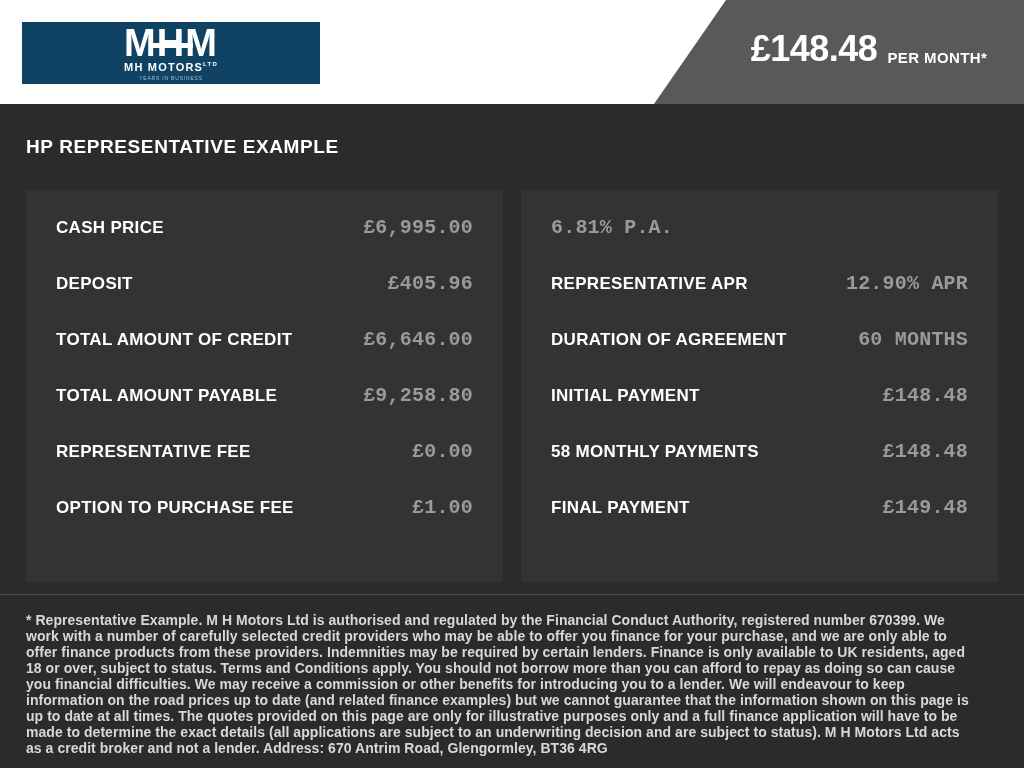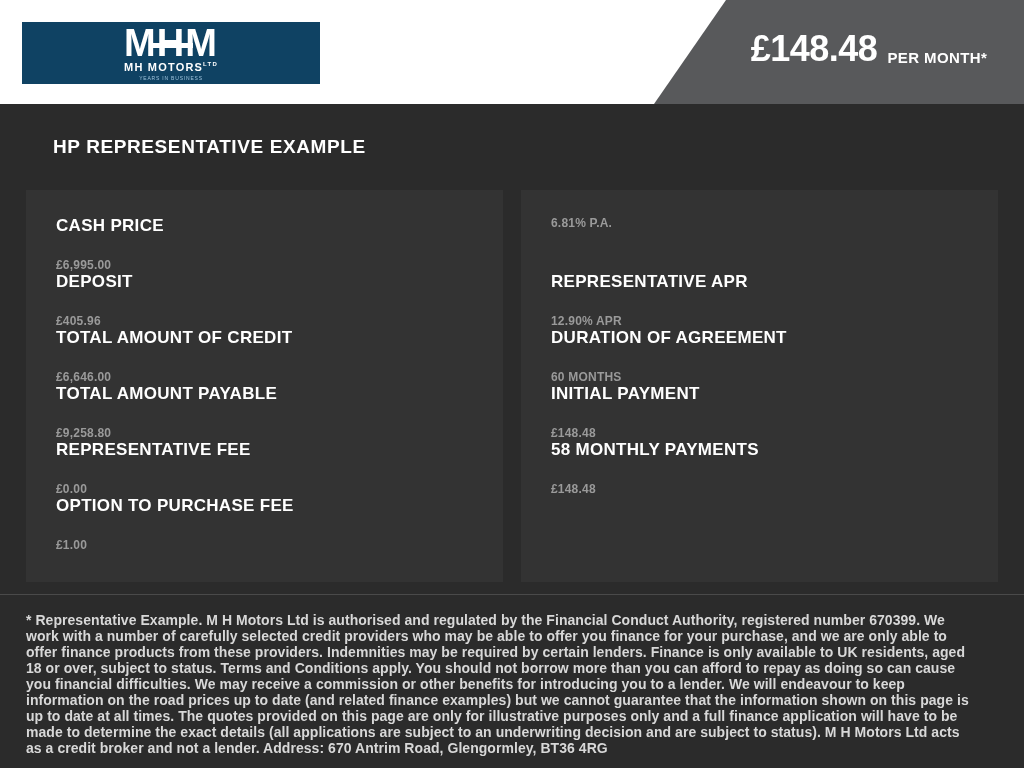--- a/index.html
+++ b/index.html
@@ -106,21 +106,20 @@
 
   
   .title {
     position: absolute;
     left: 26px;
     top: 136px;
     font-size: 19px;
     font-weight: bold;
     color: #ffffff;
     letter-spacing: 0.6px;
-    margin-left: 27px;
   }
 
   
   .panels {
     position: absolute;
     left: 26px;
     top: 190px;
     width: 972px;
     display: flex;
     gap: 18px;
@@ -128,35 +127,35 @@
   .panel {
     width: 477px;
     background: #333333;
     padding: 26px 30px 30px 30px;
   }
   .row {
     display: flex;
     align-items: baseline;
     justify-content: space-between;
     height: 56px;
-    flex-direction: column;
   }
   .row-label {
     font-size: 17px;
     font-weight: bold;
     color: #ffffff;
     letter-spacing: 0.3px;
     white-space: nowrap;
   }
   .row-value {
-    font-size: 12px;
+    font-size: 20px;
     font-weight: bold;
     color: #9a9a9a;
     letter-spacing: 0.2px;
     white-space: nowrap;
+    font-family: Liberation Mono, monospace;
   }
 
   
   .divider {
     position: absolute;
     left: 0;
     top: 594px;
     width: 1024px;
     height: 1px;
     background: #4a4a4a;
@@ -245,20 +244,24 @@
         <span class="row-value">60 MONTHS</span>
       </div>
       <div class="row">
         <span class="row-label">INITIAL PAYMENT</span>
         <span class="row-value">£148.48</span>
       </div>
       <div class="row">
         <span class="row-label">58 MONTHLY PAYMENTS</span>
         <span class="row-value">£148.48</span>
       </div>
+      <div class="row">
+        <span class="row-label">FINAL PAYMENT</span>
+        <span class="row-value">£149.48</span>
+      </div>
     </div>
 
   </div>
 
   <div class="divider"></div>
 
   <div class="footer">* Representative Example. M H Motors Ltd is authorised and regulated by the Financial Conduct Authority, registered number 670399. We work with a number of carefully selected credit providers who may be able to offer you finance for your purchase, and we are only able to offer finance products from these providers. Indemnities may be required by certain lenders. Finance is only available to UK residents, aged 18 or over, subject to status. Terms and Conditions apply. You should not borrow more than you can afford to repay as doing so can cause you financial difficulties. We may receive a commission or other benefits for introducing you to a lender. We will endeavour to keep information on the road prices up to date (and related finance examples) but we cannot guarantee that the information shown on this page is up to date at all times. The quotes provided on this page are only for illustrative purposes only and a full finance application will have to be made to determine the exact details (all applications are subject to an underwriting decision and are subject to status). M H Motors Ltd acts as a credit broker and not a lender. Address: 670 Antrim Road, Glengormley, BT36 4RG</div>
 
 </div>
 

